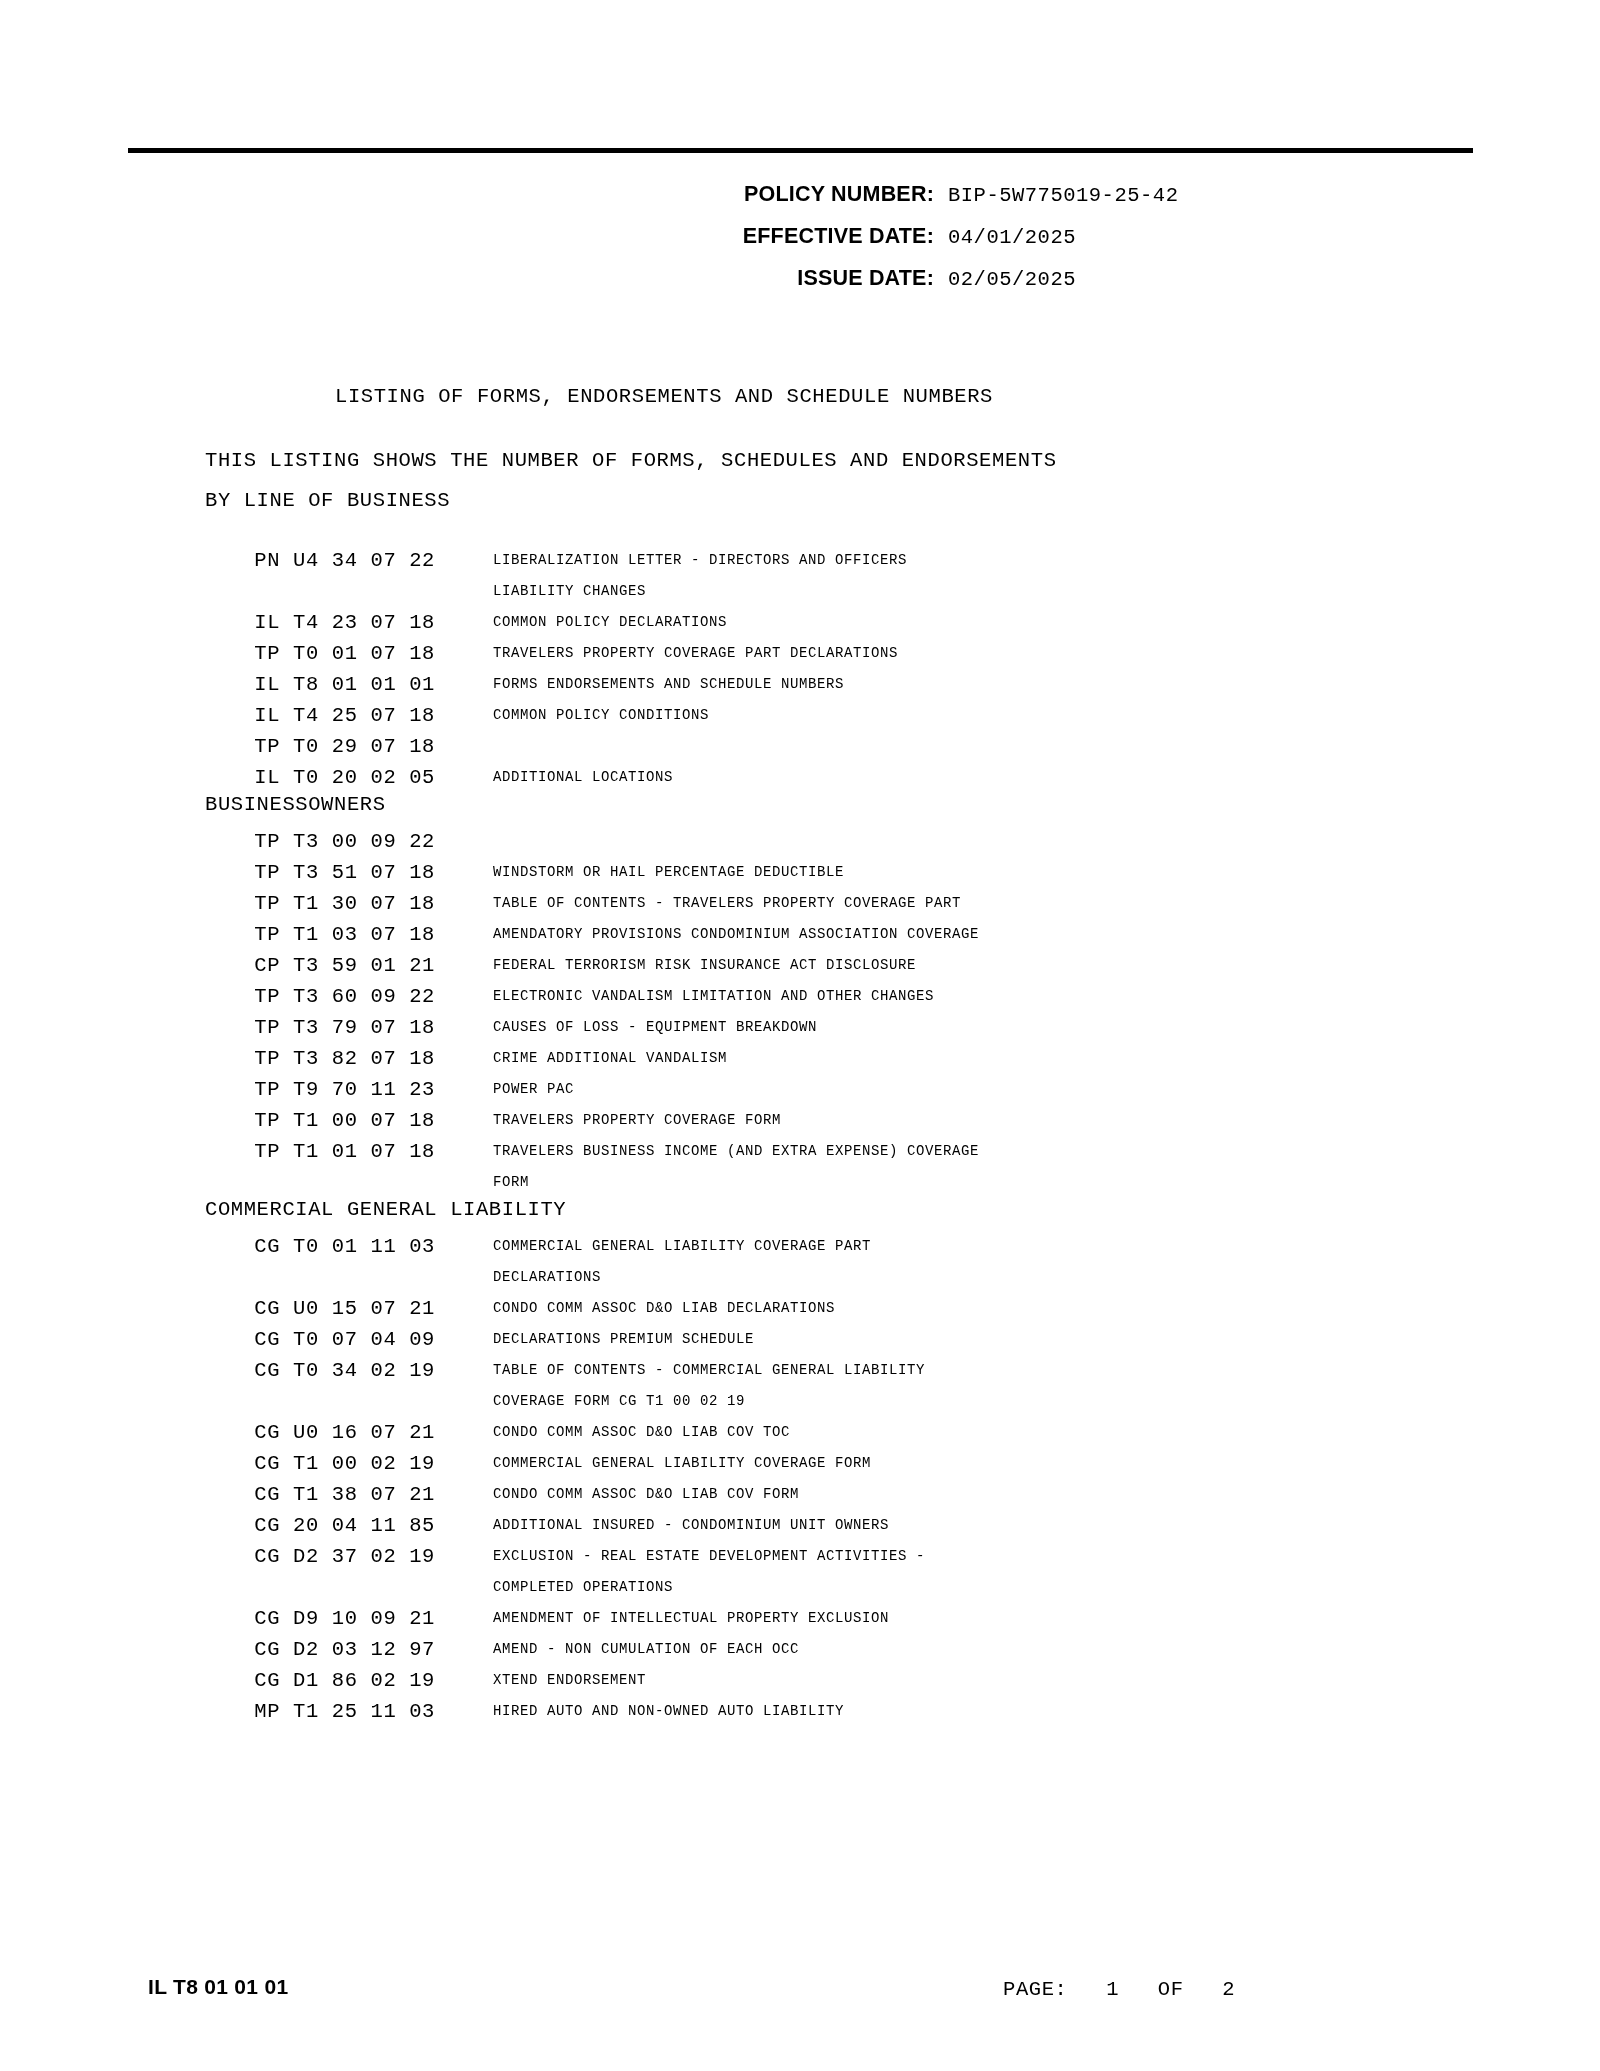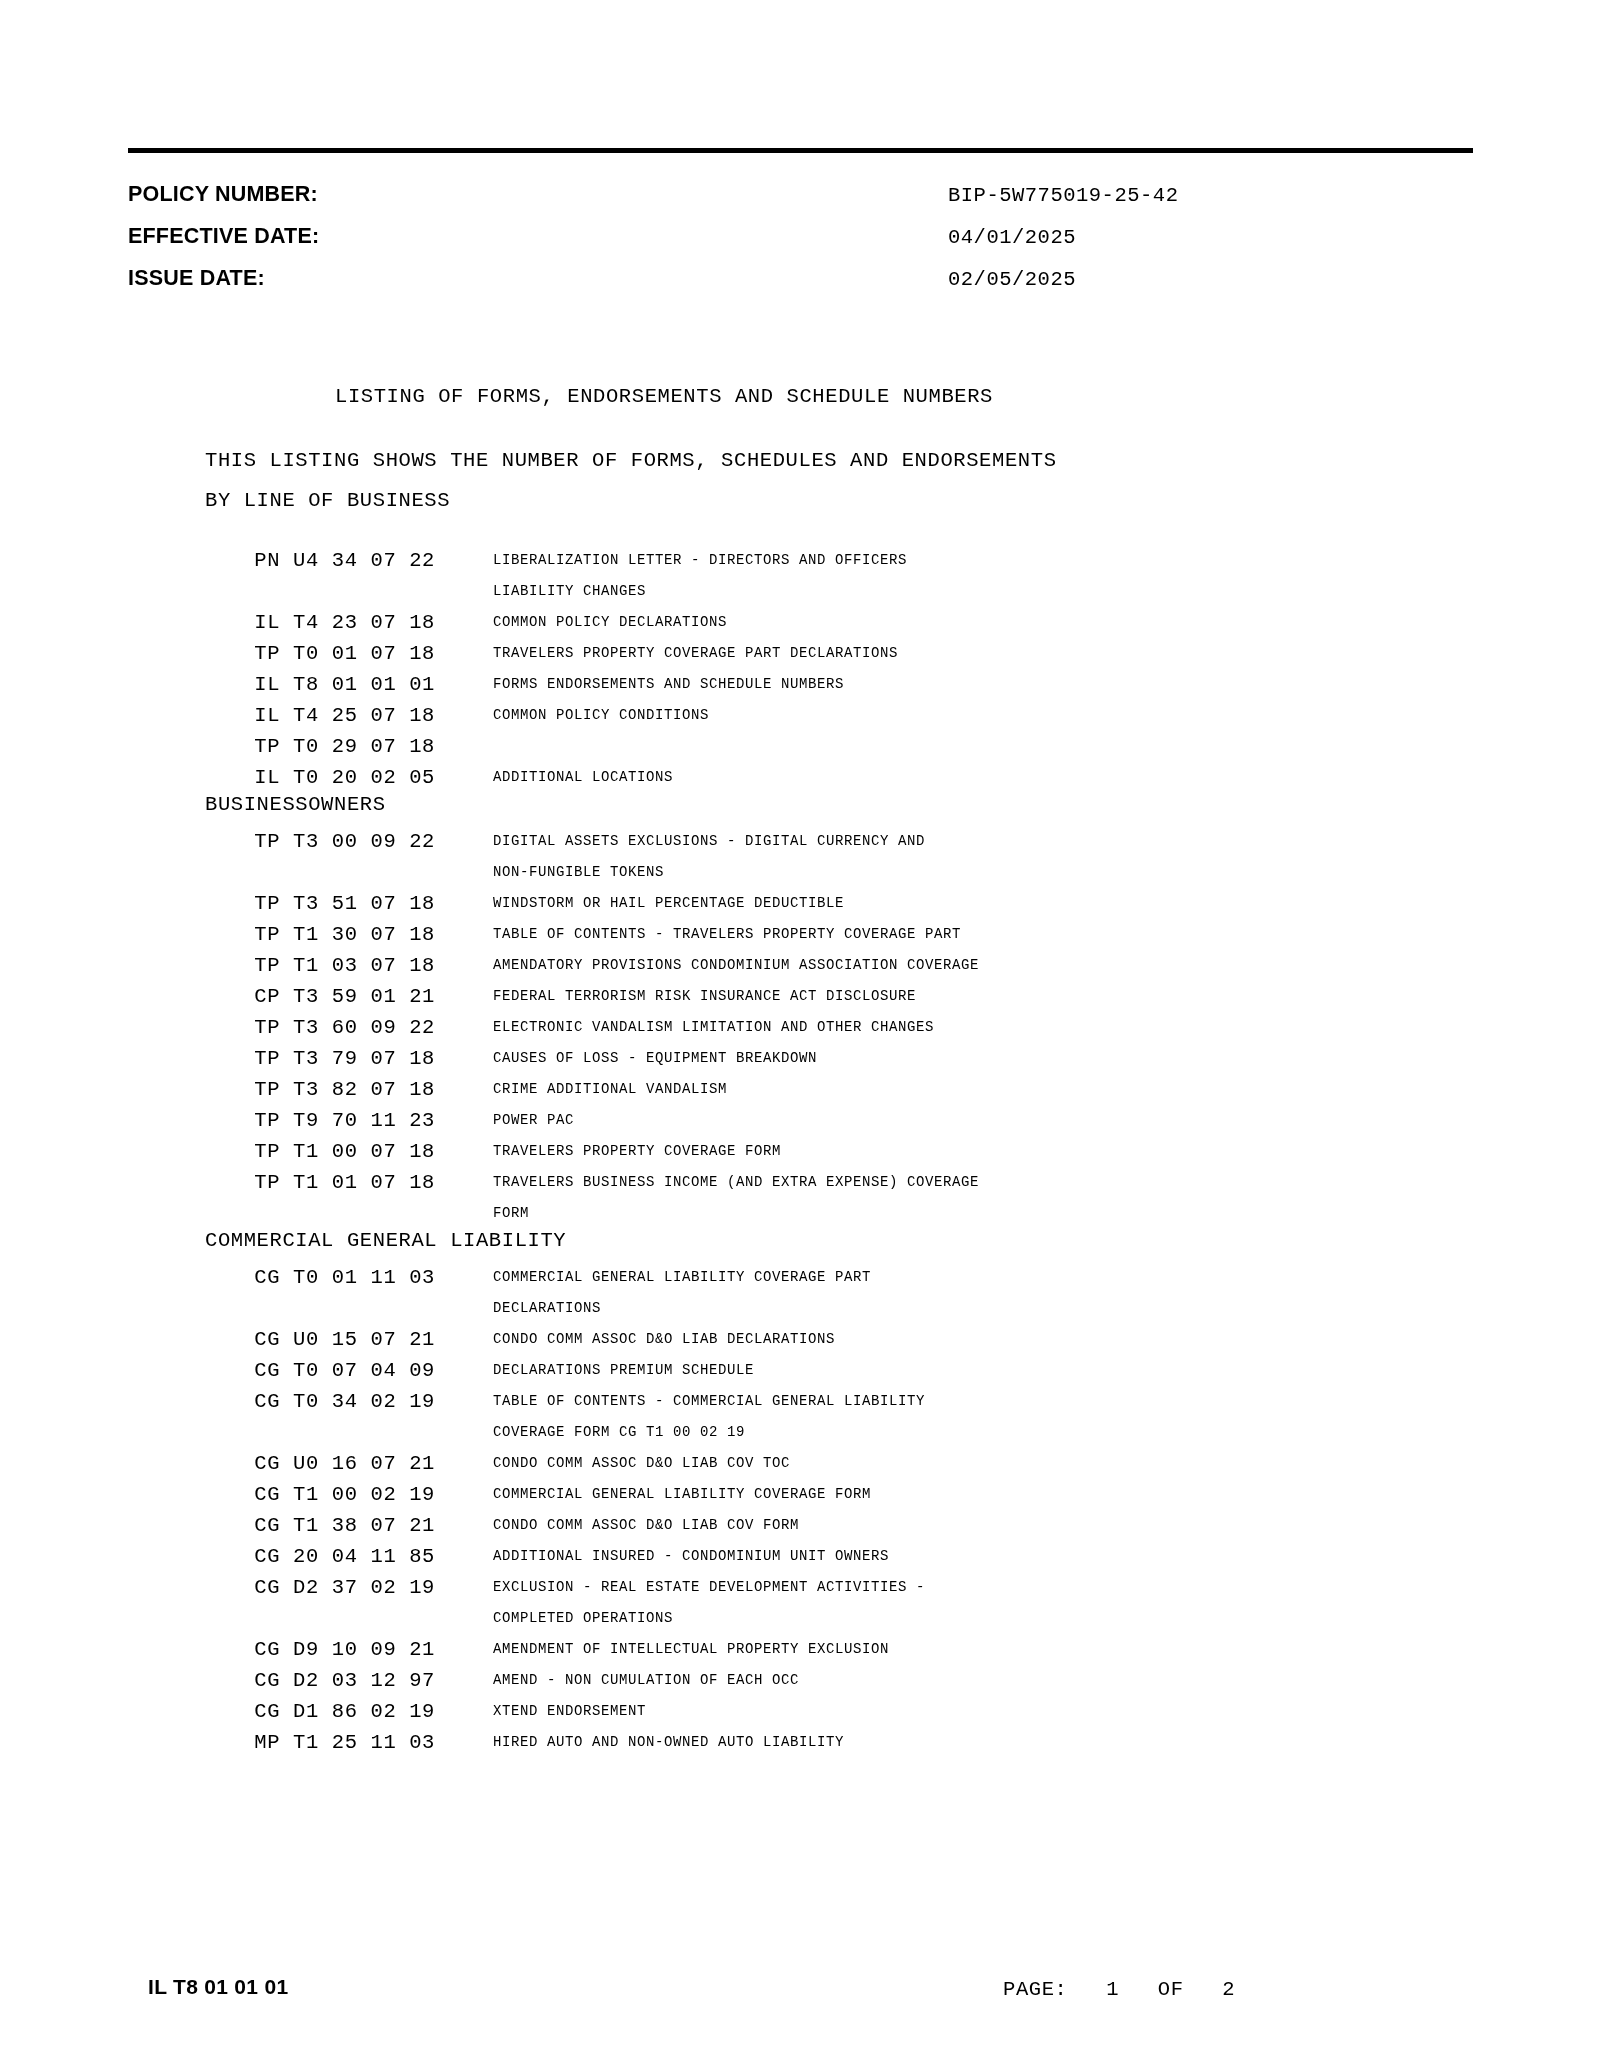--- a/index.html
+++ b/index.html
@@ -38,21 +38,21 @@
     display: flex;
     justify-content: flex-start;
     align-items: baseline;
     margin-bottom: 17px;
   }
   .hdr-label {
     font-family: "Liberation Sans", sans-serif;
     font-weight: bold;
     font-size: 21.5px;
     letter-spacing: 0.2px;
-    text-align: left;
+    text-align: right;
     width: 820px;
     padding-right: 14px;
     box-sizing: border-box;
     white-space: pre;
   }
   .hdr-value {
     font-family: "Liberation Mono", monospace;
     font-size: 20.5px;
     letter-spacing: 0.5px;
     white-space: pre;
@@ -197,22 +197,20 @@
         </div>
         <div class="form-row">
           <div class="form-code">IL T0 20 02 05</div>
           <div class="form-desc">ADDITIONAL LOCATIONS</div>
         </div>
       </div>
       <div class="section">
         <div class="section-heading">BUSINESSOWNERS</div>
         <div class="form-row">
           <div class="form-code">TP T3 00 09 22</div>
-          <div class="form-desc">DIGITAL ASSETS EXCLUSIONS - DIGITAL CURRENCY AND
-NON-FUNGIBLE TOKENS</div>
         </div>
         <div class="form-row">
           <div class="form-code">TP T3 51 07 18</div>
           <div class="form-desc">WINDSTORM OR HAIL PERCENTAGE DEDUCTIBLE</div>
         </div>
         <div class="form-row">
           <div class="form-code">TP T1 30 07 18</div>
           <div class="form-desc">TABLE OF CONTENTS - TRAVELERS PROPERTY COVERAGE PART</div>
         </div>
         <div class="form-row">

